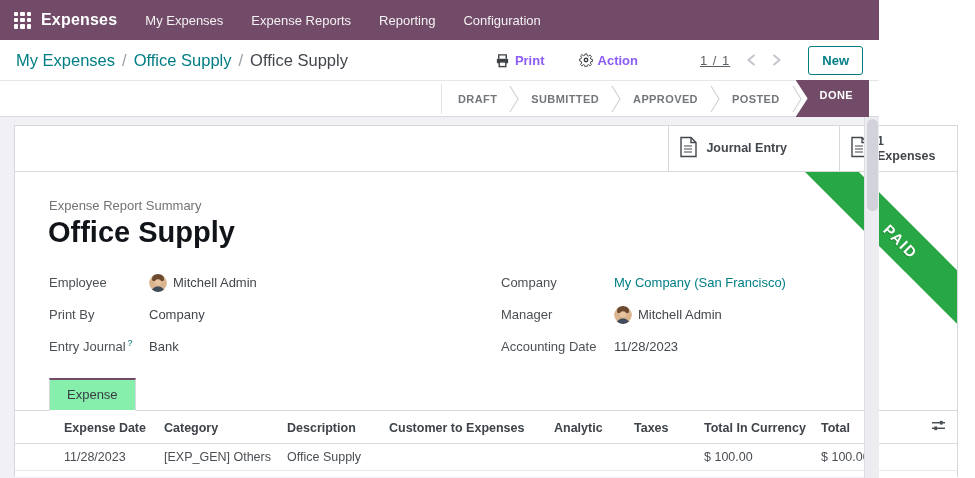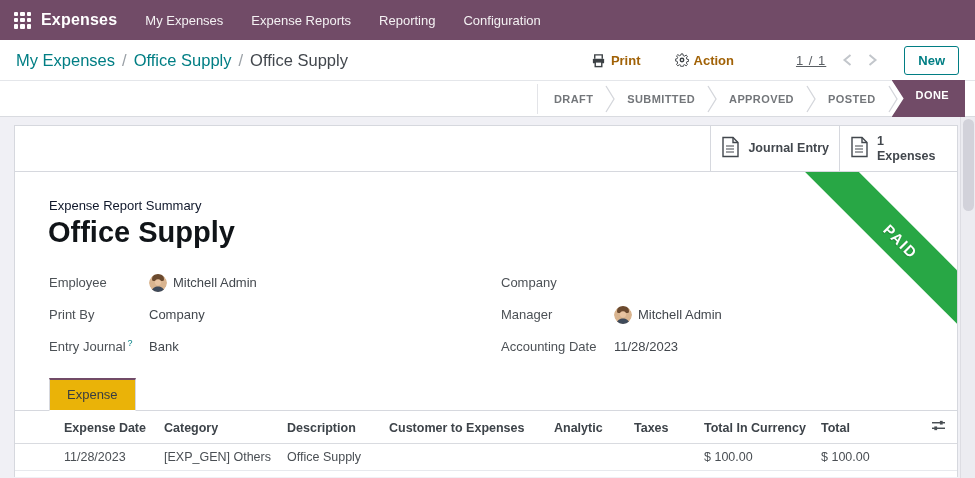--- a/index.html
+++ b/index.html
@@ -1,37 +1,37 @@
 <!DOCTYPE html>
 <html><head>
 <meta charset="utf-8">
 <style>
   * { margin:0; padding:0; box-sizing:border-box; }
   html,body { width:975px; height:478px; overflow:hidden; background:#fff;
     font-family:"Liberation Sans", sans-serif; }
-  .screen { position:relative; width:975px; height:478px; background:#fff; }
+  .screen { position:relative; width:879px; height:478px; background:#fff; }
 
   
   .navbar { height:40px; background:#714B67; display:flex; align-items:center; padding:0 12px; }
   .apps-grid { width:17px; height:17px; display:grid; grid-template-columns:repeat(3,1fr);
     grid-template-rows:repeat(3,1fr); gap:2px; margin:0 10px 0 2px; cursor:pointer; }
   .apps-grid span { background:#fff; border-radius:1px; }
   .brand { color:#fff; font-size:16px; font-weight:700; margin-right:28px; letter-spacing:.2px; }
   .nav-item { color:rgba(255,255,255,.92); font-size:13px; margin-right:28px; cursor:pointer; }
 
   
   .control-panel { height:41px; display:flex; align-items:center; padding:0 16px;
     border-bottom:1px solid #e4e6ea; background:#fff; }
   .breadcrumb { font-size:16.5px; display:flex; align-items:center; gap:7px; white-space:nowrap; }
   .bc-link { color:#017E84; cursor:pointer; }
   .bc-sep { color:#9aa0a6; }
   .bc-current { color:#42474d; }
   .cp-right { margin-left:auto; display:flex; align-items:center; }
   .cp-btn { display:flex; align-items:center; gap:5px; font-size:13px; font-weight:600;
-    color:#a16207; cursor:pointer; margin-left:34px; }
+    color:#8b5cf6; cursor:pointer; margin-left:34px; }
   .cp-btn svg { display:block; }
   .pager { font-size:13px; color:#5a5f64; margin-left:62px; letter-spacing:1px;text-decoration:underline; }
   .pager-nav { display:flex; align-items:center; gap:14px; margin-left:16px; }
   .pager-arrow { color:#c2c6cb; cursor:pointer; display:flex; }
   .btn-new { margin-left:26px; background:#fff; border:1px solid #017E84; color:#017E84;
     font-size:13px; font-weight:700; padding:6px 13px; border-radius:3px; cursor:pointer; }
 
   
   .status-row { height:36px; background:#fff; border-bottom:1px solid #d9dbe0;
     display:flex; align-items:center; justify-content:flex-end; padding-right:10px; }
@@ -42,51 +42,51 @@
   .step-done { background:#714B67; color:#fff; font-size:11px; font-weight:700; letter-spacing:.4px;
     line-height:30px; padding:0 16px 7px 24px; margin-left:-6px; cursor:pointer;
     clip-path:polygon(0 0, 12px 50%, 0 100%, 100% 100%, 100% 0); }
 
   
   .content { position:relative; height:361px; background:#f0f0f5; padding-top:8px; }
   .card { position:relative; margin-left:14px; width:944px; height:352px;
     background:#fff; border:1px solid #d6d8de; border-bottom:none; }
 
   .button-strip { height:46px; border-bottom:1px solid #d6d8de; display:flex;
-    justify-content:flex-end; background:#fff; }
+    justify-content:flex-end; background:#fff;gap:42px; }
   .stat-btn { display:flex; align-items:center; gap:8px; padding:0 10px; min-width:118px;
     border-left:1px solid #d6d8de; cursor:pointer; color:#3b4044; }
   .stat-btn svg { flex:0 0 auto; }
   .stat-text { font-size:12.5px; font-weight:600; color:#42474d; line-height:1.15; }
 
   .card-body { position:relative; height:305px; overflow:hidden; padding:26px 0 0 34px; }
 
   .ribbon { position:absolute; top:50px; right:-64px; width:240px; height:38px;
     background:#28a745; transform:rotate(45deg); display:flex; align-items:center;
     justify-content:center; color:#fff; font-size:15px; font-weight:700; letter-spacing:1.5px;
     text-shadow:0 1px 1px rgba(0,0,0,.25); }
 
-  .summary-label { font-size:13px; color:#0f172a; }
+  .summary-label { font-size:13px; color:#737373; }
   .sheet-title { font-size:29px; font-weight:700; color:#101418; margin:3px 0 24px -1px; }
 
   .fields { display:flex; }
   .fcol { display:flex; flex-direction:column; gap:13px; }
   .fcol-left { width:420px; }
   .fcol-right { margin-left:32px; }
   .frow { display:flex; align-items:center; min-height:19px; }
   .flabel { flex:0 0 100px; font-size:13px; color:#4c5156; }
   .fcol-right .flabel { flex:0 0 113px; }
   .fvalue { font-size:13px; color:#42474d; display:flex; align-items:center; gap:6px; }
   .fvalue.link { color:#017E84; cursor:pointer; }
   .help-sup { color:#017E84; font-size:9px; vertical-align:super; margin-left:2px; cursor:pointer; }
   .avatar { width:18px; height:18px; border-radius:50%; overflow:hidden; display:block; }
 
   
   .notebook-header { margin-top:22px; display:flex; border-bottom:1px solid #d6d8de; padding-left:34px; }
-  .tab-active { background:#eab308; border:1px solid #d6d8de; border-bottom:1px solid #fff;
+  .tab-active { background:#86efac; border:1px solid #d6d8de; border-bottom:1px solid #fff;
     border-top:2px solid #714B67; margin-bottom:-1px; padding:7px 17px 8px;
     font-size:13px; color:#383d42; cursor:pointer; }
 
   
   table { border-collapse:collapse; width:944px; table-layout:fixed; }
   th { font-size:12.5px; font-weight:700; color:#3d4349; text-align:left;
     padding:9px 8px 8px; border-bottom:1px solid #d9dbe0; white-space:nowrap; overflow:hidden; }
   td { font-size:12.5px; color:#4a4f54; padding:6px 8px; border-bottom:1px solid #e7e9ed;
     white-space:nowrap; overflow:hidden; }
   .col-first { padding-left:49px; }
@@ -259,20 +259,21 @@
               <span class="flabel">
                 <span>Entry Journal</span><sup class="help-sup">?</sup>
               </span>
               <span class="fvalue">Bank</span>
             </div>
           </div>
 
           <div class="fcol fcol-right">
             <div class="frow">
               <span class="flabel">Company</span>
+              <span class="fvalue link">My Company (San Francisco)</span>
             </div>
             <div class="frow">
               <span class="flabel">Manager</span>
               <span class="fvalue">
                 <span class="avatar">
                   <svg width="18" height="18" viewBox="0 0 18 18">
                       <circle cx="9" cy="9" r="9" fill="#d9b48f"></circle>
                       <path d="M3 5a6 6 0 0 1 12 0c0 1-.5 2-1 2H4C3.5 7 3 6 3 5z" fill="#6b4a2f"></path>
                       <circle cx="9" cy="8.3" r="3.1" fill="#e8c3a0"></circle>
                       <path d="M2.5 18c.6-4 3.4-5.6 6.5-5.6s5.9 1.6 6.5 5.6z" fill="#3f4a5a"></path>

